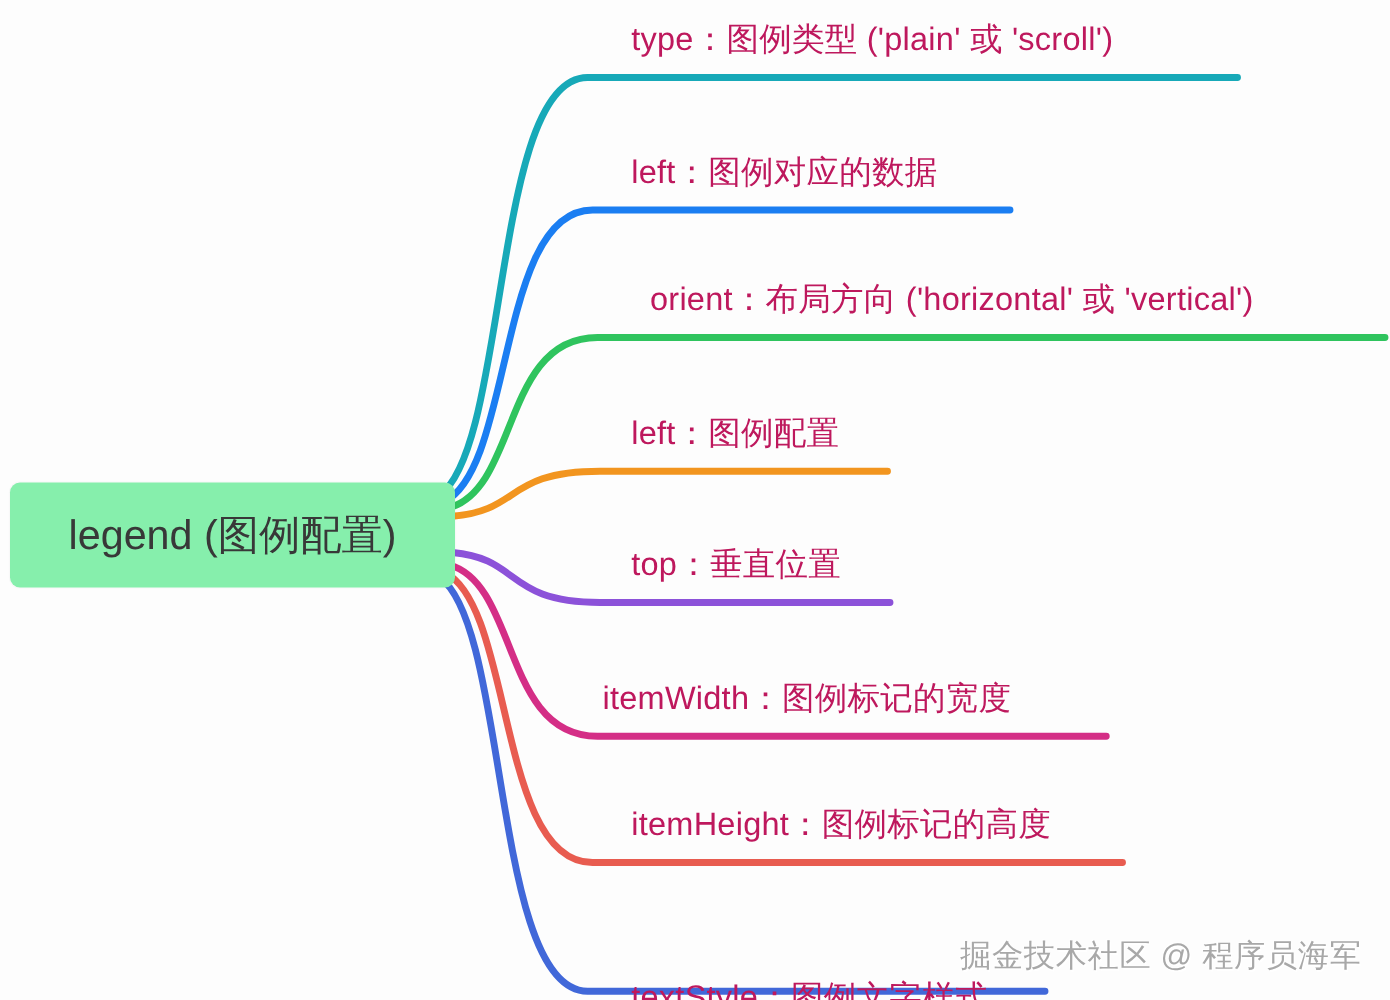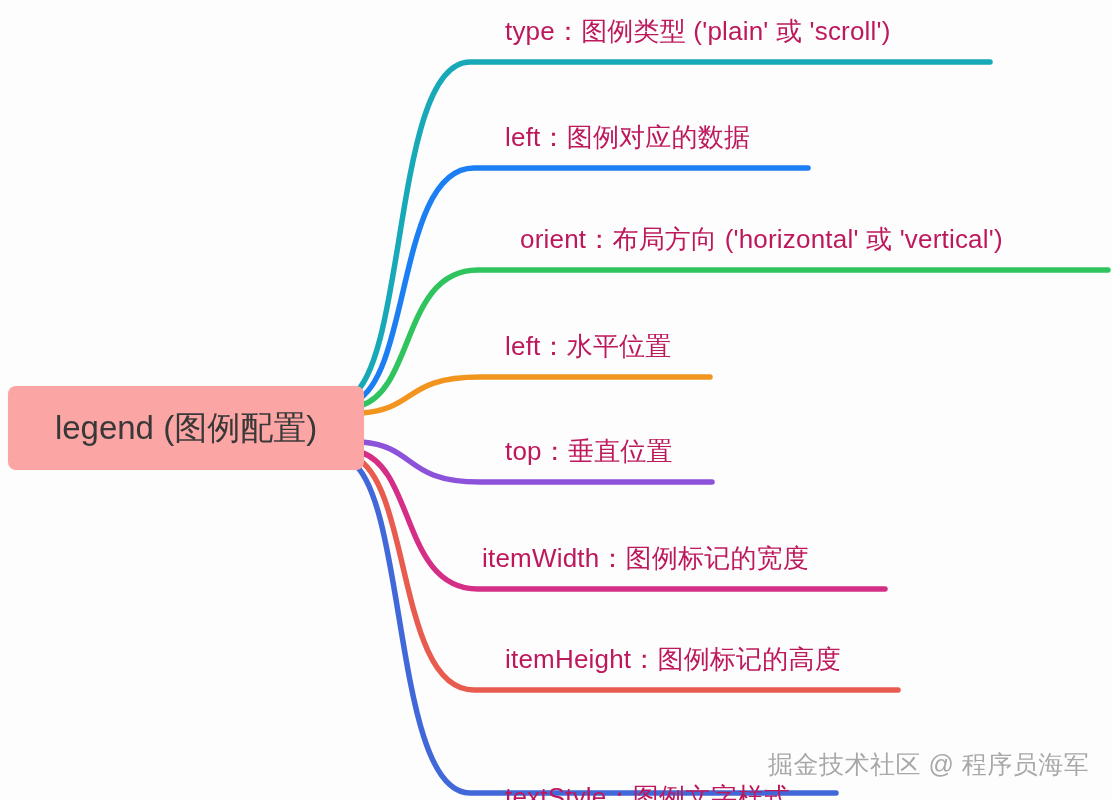--- a/index.html
+++ b/index.html
@@ -65,24 +65,24 @@
       <path d="M 362 442 C 417 446.8, 404 482, 480 482 H 712" fill="none" stroke="#8c52d9" stroke-width="5.5" stroke-linecap="round"></path>
       <path d="M 360 452 C 415 468.44, 402 589, 478 589 H 885" fill="none" stroke="#d42e86" stroke-width="5.5" stroke-linecap="round"></path>
       <path d="M 356 458 C 411 485.84, 398 690, 474 690 H 898" fill="none" stroke="#e85c50" stroke-width="5.5" stroke-linecap="round"></path>
       <path d="M 352 462 C 407 501.72, 394 793, 470 793 H 836" fill="none" stroke="#4168d9" stroke-width="5.5" stroke-linecap="round"></path>
     </svg>
 
   <div id="labels">
       <div class="branch-label" style="left: 505px; top: 14px;">type：图例类型 ('plain' 或 'scroll')</div>
       <div class="branch-label" style="left: 505px; top: 120px;">left：图例对应的数据</div>
       <div class="branch-label" style="left: 520px; top: 222px;">orient：布局方向 ('horizontal' 或 'vertical')</div>
-      <div class="branch-label" style="left: 505px; top: 329px;">left：水平位置</div>
+      <div class="branch-label" style="left: 505px; top: 329px;">left：图例配置</div>
       <div class="branch-label" style="left: 505px; top: 434px; text-align: center;">top：垂直位置</div>
       <div class="branch-label" style="left: 482px; top: 541px;">itemWidth：图例标记的宽度</div>
       <div class="branch-label" style="left: 505px; top: 642px;">itemHeight：图例标记的高度</div>
       <div class="branch-label" style="left: 505px; top: 780px;">textStyle：图例文字样式</div>
     </div>
 
-  <div id="root-node" style="background: #fca5a5; color: rgb(56, 56, 56);">legend (图例配置)</div>
+  <div id="root-node" style="background: #86efac; color: rgb(56, 56, 56);">legend (图例配置)</div>
 
   <div id="watermark" style="color: rgb(168, 168, 168); text-align: center;">掘金技术社区 @ 程序员海军</div>
 
 </div>
 
 </body></html>

